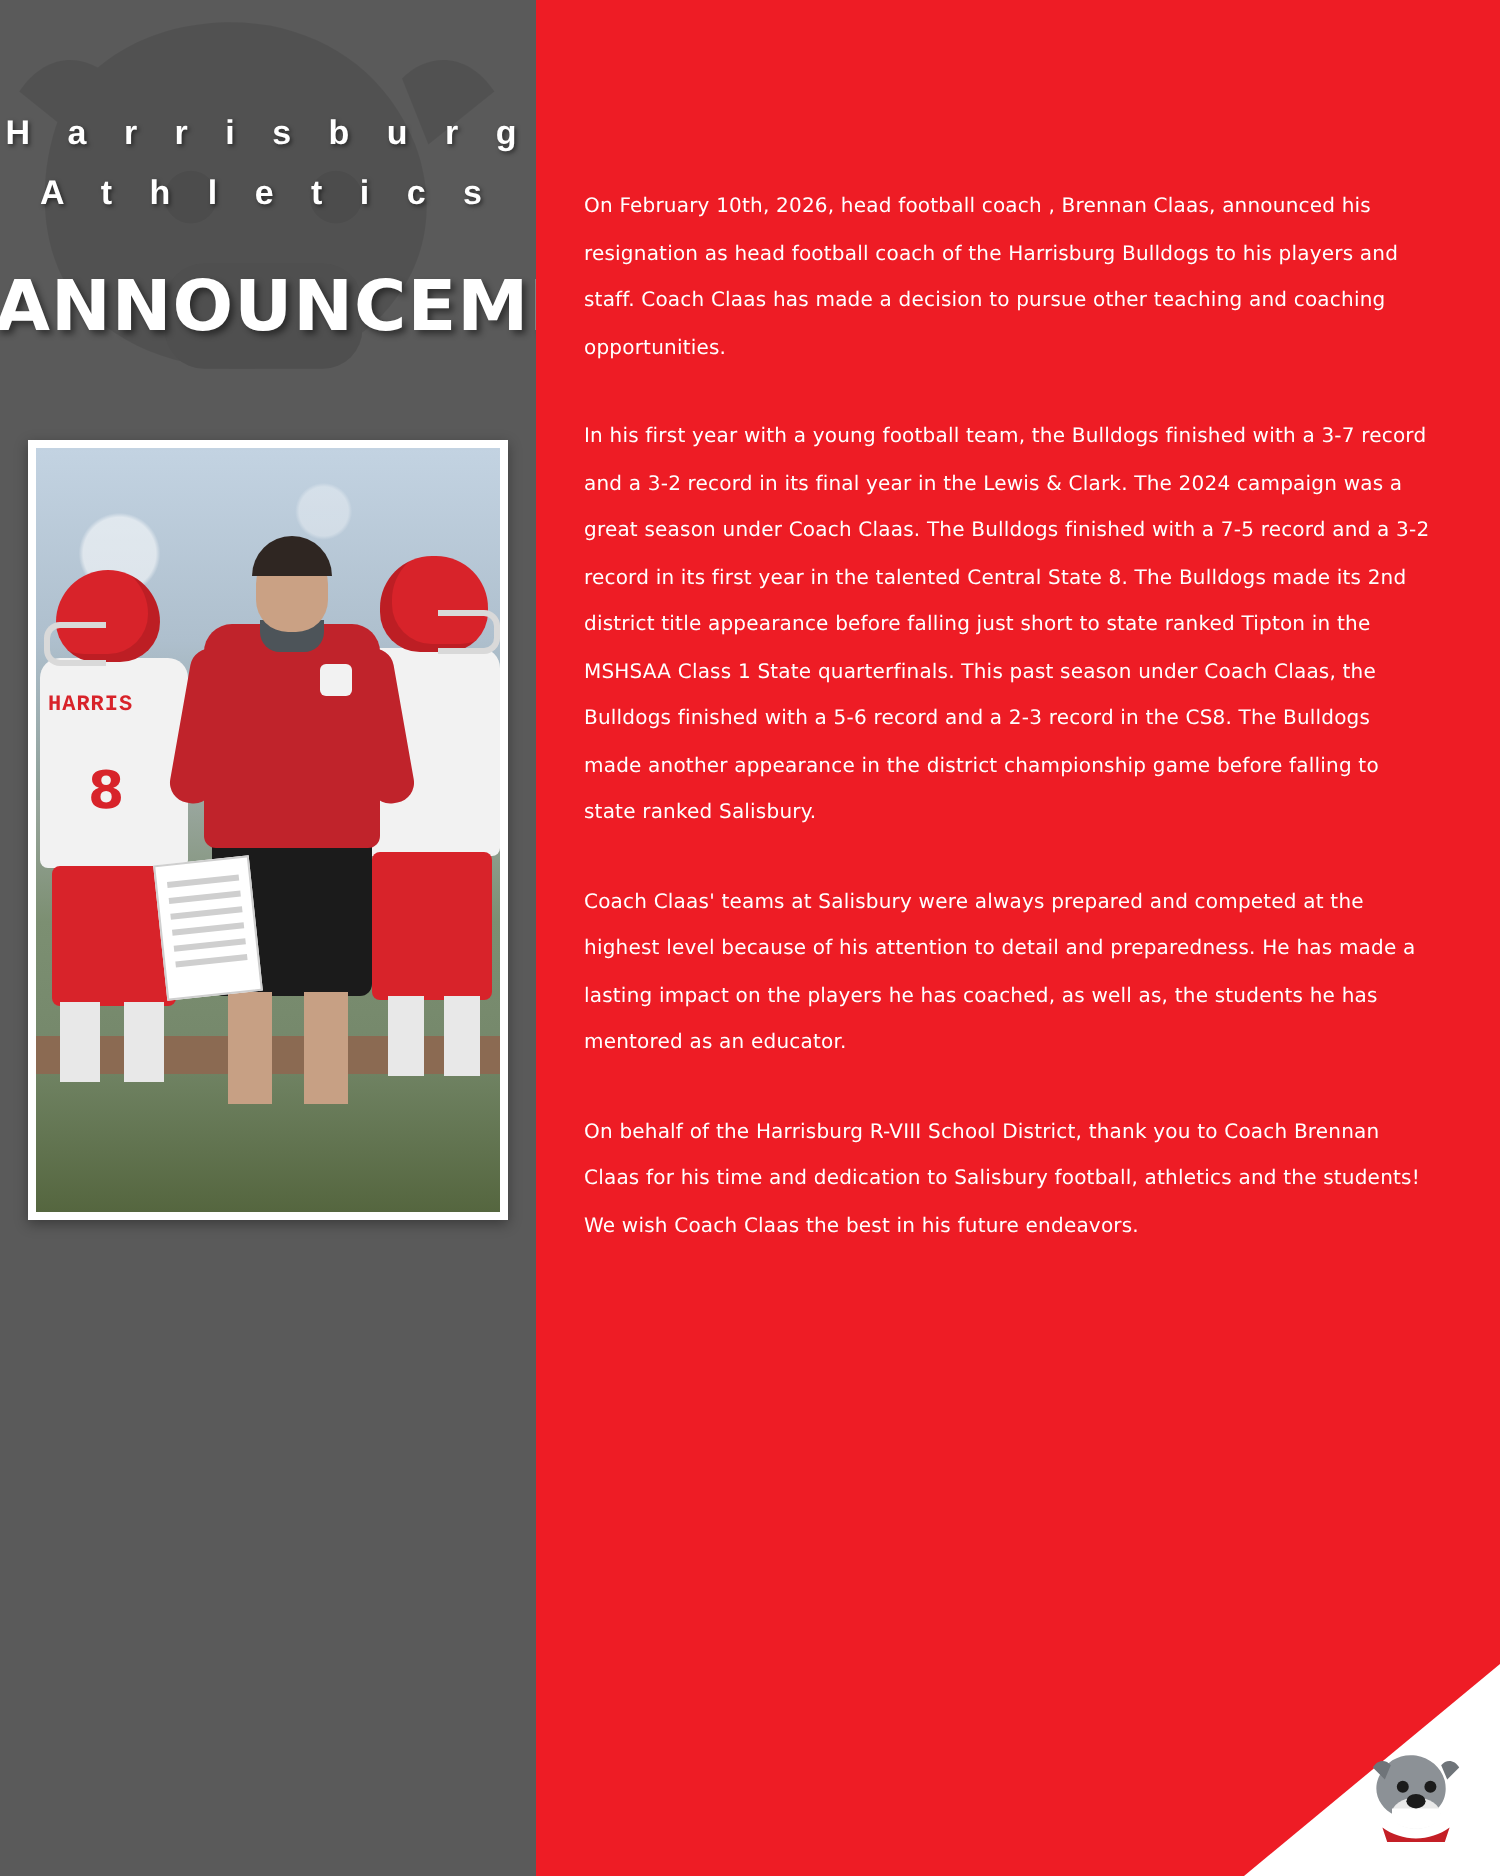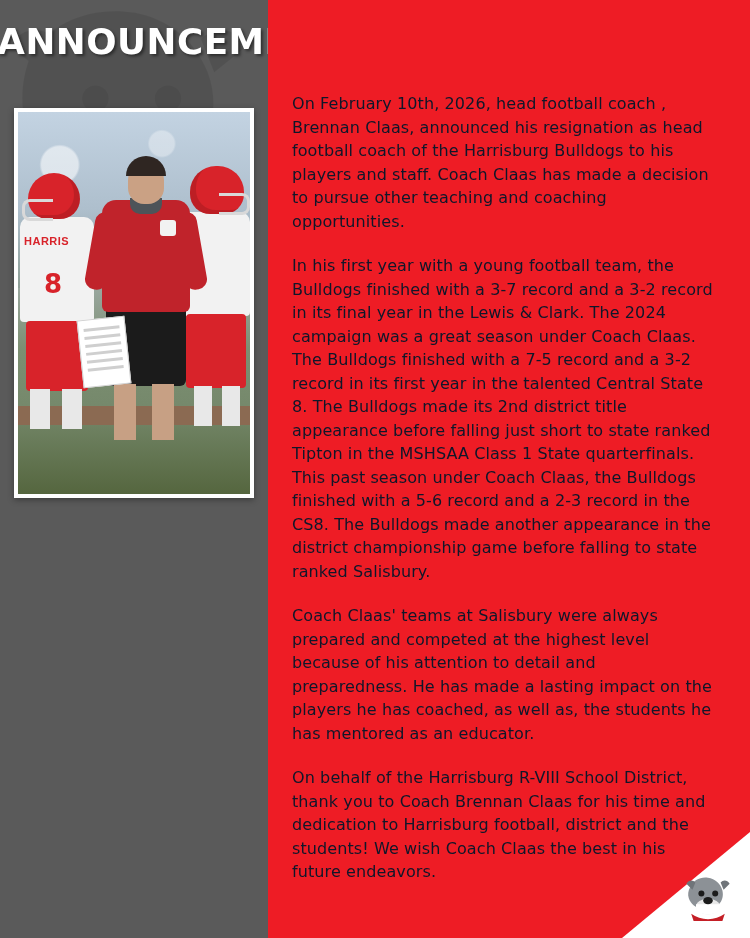--- a/index.html
+++ b/index.html
@@ -101,21 +101,21 @@
     position: absolute; left: 0; right: 0; bottom: 18%; height: 5%;
     background: #8b6a52;
   }
 
   
   .pl-left { position:absolute; left: 2px; bottom: 12%; width: 74px; height: 72%; }
   .pl-left .helmet { position:absolute; top: 0; left: 8px; width: 52px; height: 46px; background:#d8232a; border-radius: 26px 26px 20px 20px; box-shadow: inset -6px -4px 0 rgba(0,0,0,.12); }
   .pl-left .facemask { position:absolute; top: 26px; left: 2px; width: 28px; height: 16px; border: 3px solid #d9d9d9; border-right: none; border-radius: 8px 0 0 8px; }
   .pl-left .jersey { position:absolute; top: 44px; left: 0; width: 74px; height: 105px; background:#f2f2f2; border-radius: 10px 10px 4px 4px; }
   .pl-left .num { position:absolute; top: 96px; left: 24px; font-size: 26px; font-weight: bold; color:#d8232a; font-family:"DejaVu Sans", sans-serif; }
-  .pl-left .word { position:absolute; top: 62px; left: 4px; font-size: 11px; font-weight: bold; color:#d8232a; letter-spacing: .5px; }
+  .pl-left .word { position:absolute; top: 62px; left: 4px; font-size: 11px; font-weight: bold; color:#d8232a; letter-spacing: .5px; font-family: Liberation Mono, monospace; }
   .pl-left .pants { position:absolute; top: 148px; left: 6px; width: 62px; height: 70px; background:#d8232a; border-radius: 4px; }
   .pl-left .socks { position:absolute; top: 216px; left: 10px; width: 20px; height: 40px; background:#e8e8e8; }
   .pl-left .socks2 { position:absolute; top: 216px; left: 42px; width: 20px; height: 40px; background:#e8e8e8; }
 
   
   .coach { position:absolute; left: 72px; bottom: 3%; width: 112px; height: 88%; }
   .coach .head { position:absolute; top: 16px; left: 38px; width: 36px; height: 42px; background:#caa184; border-radius: 18px 18px 16px 16px; }
   .coach .hair { position:absolute; top: 10px; left: 36px; width: 40px; height: 20px; background:#2f2622; border-radius: 20px 20px 0 0; }
   .coach .shirt { position:absolute; top: 54px; left: 12px; width: 88px; height: 112px; background:#c0232b; border-radius: 14px 14px 6px 6px; }
   .coach .collar { position:absolute; top: 52px; left: 40px; width: 32px; height: 16px; background:#4d5459; border-radius: 0 0 10px 10px; }
@@ -153,23 +153,23 @@
     position: relative;
     width: 482px;
     height: 938px;
     background: #ee1c25;
     flex: 0 0 482px;
     overflow: hidden;
   }
   .body-copy {
     position: relative;
     padding: 92px 34px 0 24px;
-    color: #0f172a;
+    color: #ffffff;
     font-family: "DejaVu Sans", sans-serif;
-    font-size: 16px;
+    font-size: 10px;
     line-height: 23.5px;
     letter-spacing: .1px;
   }
   .body-copy p { margin: 0 0 21px 0; }
 
   
   .corner-fold {
     position: absolute;
     right: 0; bottom: 0;
     width: 128px; height: 106px;
@@ -196,20 +196,24 @@
           <path d="M18 30c6-12 20-16 32-14 10 2 18 8 22 18 3 8 2 16-2 22-5 8-14 12-24 12-12 0-22-5-27-13-4-7-4-17-1-25z"></path>
           <path d="M12 26c4-6 10-6 14-2l-4 10-10-8z"></path>
           <path d="M84 26c-4-6-10-6-14-2l4 10 10-8z"></path>
           <rect x="34" y="52" width="30" height="16" rx="6" fill="#1f1f1f"></rect>
           <circle cx="38" cy="42" r="4" fill="#111"></circle>
           <circle cx="60" cy="42" r="4" fill="#111"></circle>
         </g>
       </svg>
     </div>
 
+    <div class="brand">
+      <div class="brand-line1">H a r r i s b u r g</div>
+      <div class="brand-line2">A t h l e t i c s</div>
+    </div>
 
     <div class="announcement">ANNOUNCEMENT</div>
 
     <div class="photo-frame">
       <div class="photo">
         <div class="bg-top"></div>
         <div class="trackline"></div>
         <div class="field"></div>
 
         <div class="pl-left">
@@ -255,21 +259,21 @@
       </div>
     </div>
 
   </div>
 
   <div class="right-panel">
     <div class="body-copy">
       <p>On February 10th, 2026, head football coach , Brennan Claas, announced his resignation as head football coach of the Harrisburg Bulldogs to his players and staff.  Coach Claas has made a decision to pursue other teaching and coaching opportunities.</p>
       <p>In his first year with a young football team, the Bulldogs finished with a 3-7 record and a 3-2 record in its final year in the Lewis &amp; Clark.  The 2024 campaign was a great season under Coach Claas.  The Bulldogs finished with a 7-5 record and a 3-2 record in its first year in the talented Central State 8.  The Bulldogs made its 2nd district title appearance before falling just short to state ranked Tipton in the MSHSAA Class 1 State quarterfinals. This past season under Coach Claas, the Bulldogs finished with a 5-6 record and a 2-3 record in the CS8.  The Bulldogs made another appearance in the district championship game before falling to state ranked Salisbury.</p>
       <p>Coach Claas' teams at Salisbury were always prepared and competed at the highest level because of his attention to detail and preparedness.  He has made a lasting impact on the players he has coached, as well as, the students he has mentored as an educator.</p>
-      <p>On behalf of the Harrisburg R-VIII School District, thank you to Coach Brennan Claas for his time and dedication to Harrisburg football, district and the students!  We wish Coach Claas the best in his future endeavors.</p>
+      <p>On behalf of the Harrisburg R-VIII School District, thank you to Coach Brennan Claas for his time and dedication to Salisbury football, athletics and the students!  We wish Coach Claas the best in his future endeavors.</p>
     </div>
 
     <div class="corner-fold"></div>
 
     <div class="bulldog">
       <svg viewBox="0 0 100 100" xmlns="http://www.w3.org/2000/svg">
         <g>
           <path d="M20 34c5-12 18-18 30-16 12 2 21 10 24 21 2 9 0 17-6 23-7 7-18 10-28 8-11-2-19-9-22-18-2-6-1-13 2-18z" fill="#8c9196"></path>
           <path d="M14 28c4-7 11-7 15-2l-5 12-10-10z" fill="#6f7479"></path>
           <path d="M86 28c-4-7-11-7-15-2l5 12 10-10z" fill="#6f7479"></path>

